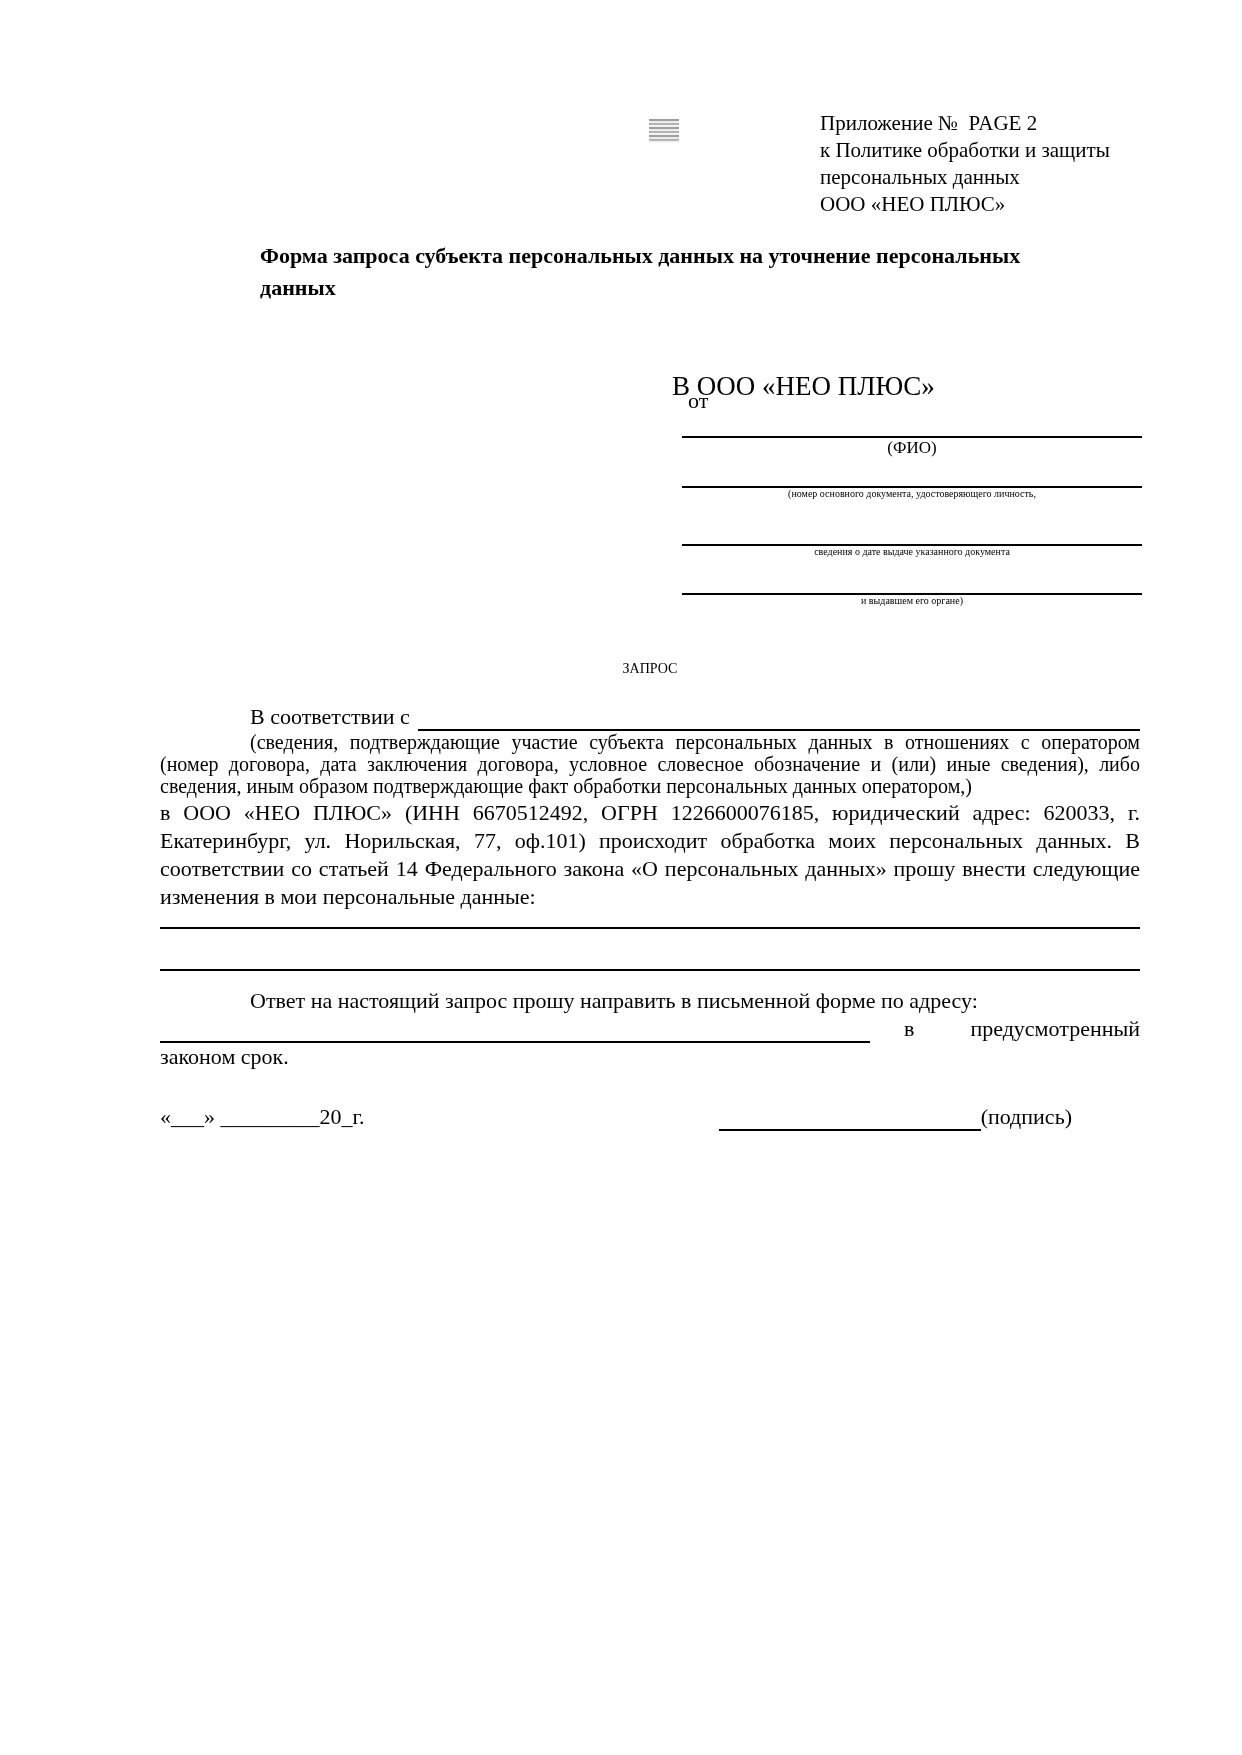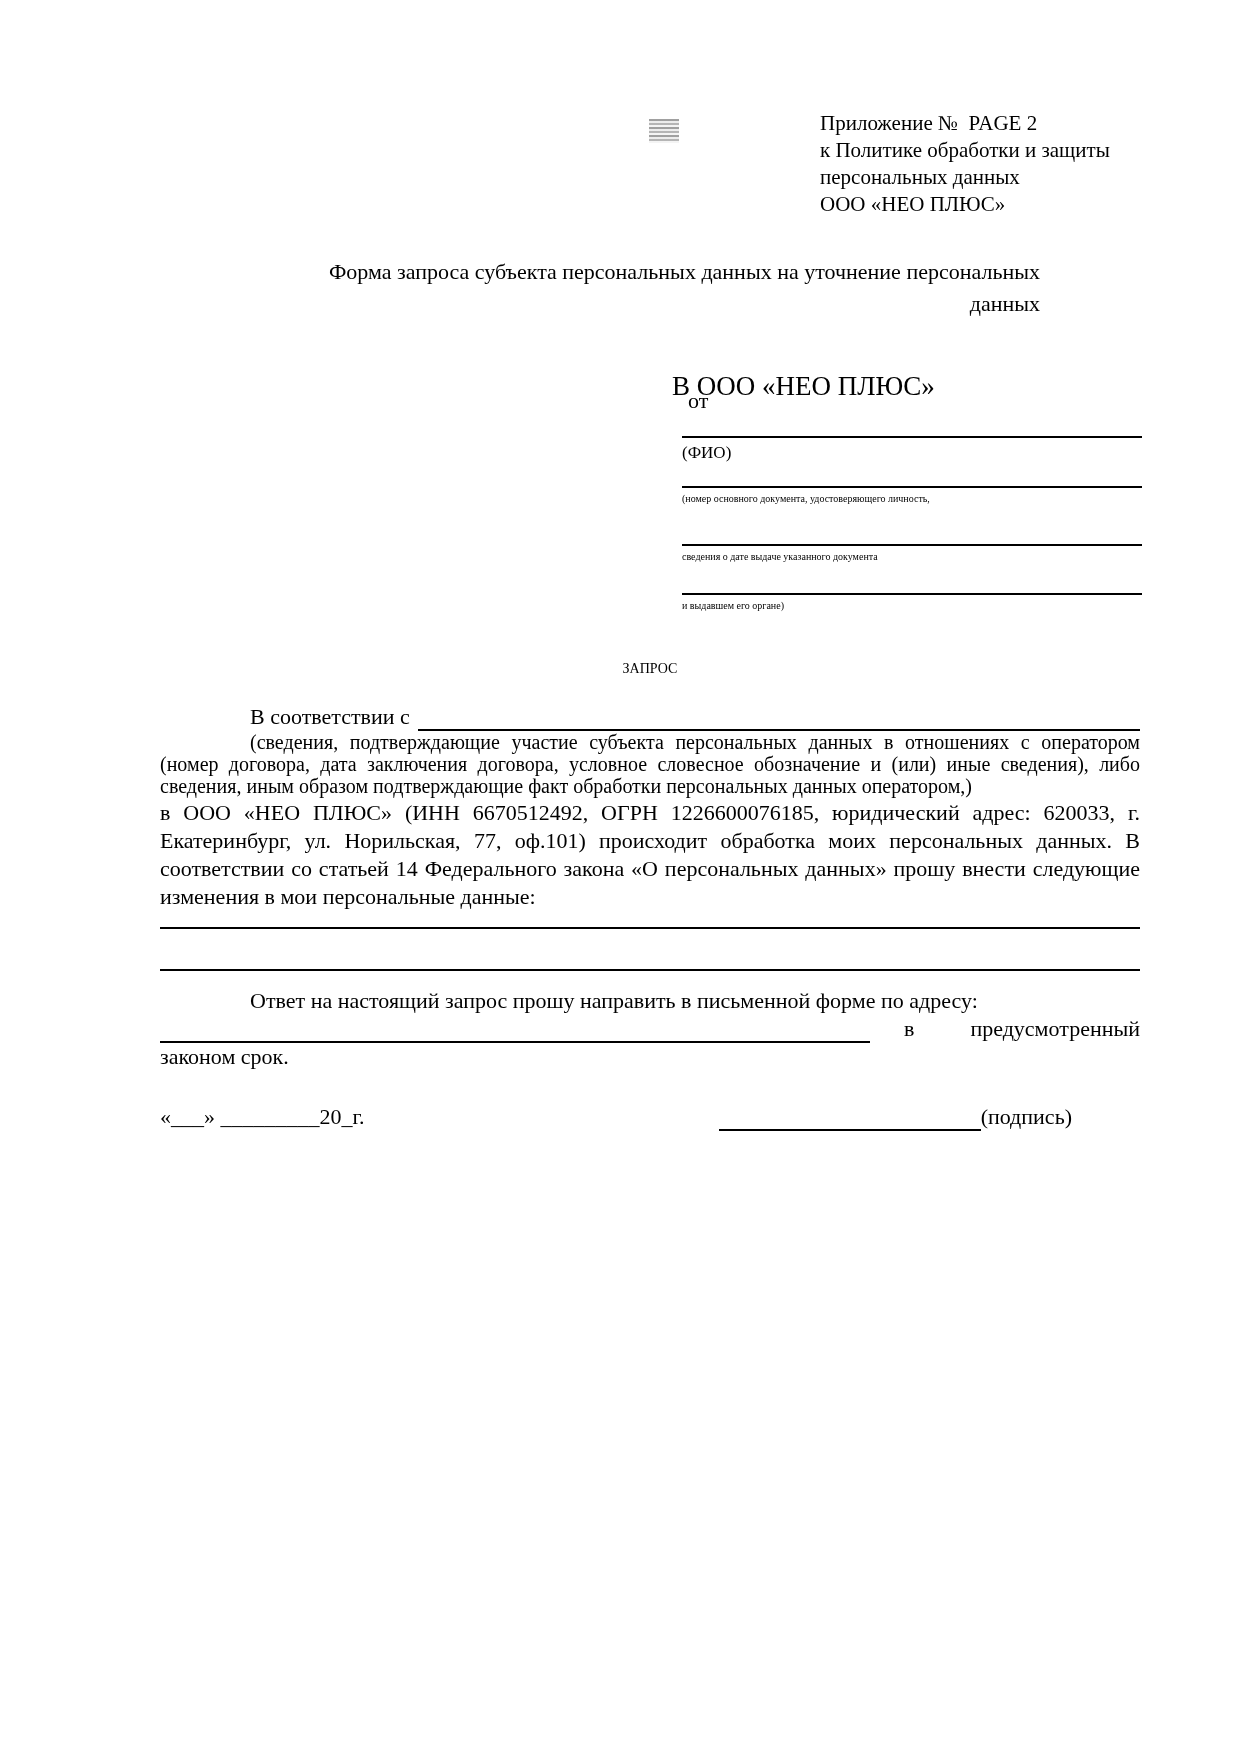--- a/index.html
+++ b/index.html
@@ -32,34 +32,33 @@
     left: 820px; top: 110px;
     width: 360px;
     font-size: 21px;
     line-height: 27px;
   }
 
   .title {
     position: absolute;
     left: 160px; top: 240px;
     width: 980px;
-    text-align: right;
-    font-weight: normal;
+    text-align: left;
+    font-weight: bold;
     font-size: 22px;
     line-height: 32px;
-    margin-top: 16px;
   }
   .title-inner { max-width: 780px; margin: 0 auto; }
 
   .addr-to { position: absolute; left: 672px; top: 371px; font-size: 27px; }
   .addr-from { position: absolute; left: 688px; top: 388px; font-size: 22px; }
 
   .blank-row { position: absolute; left: 682px; width: 460px; }
   .rule { height: 0; border-top: 2px solid #000; }
-  .cap { text-align: left; margin-top: 5px; }
+  .cap { text-align: center; }
   .cap-lg { font-size: 17px; }
   .cap-sm { font-size: 10px; }
 
   .main {
     position: absolute;
     left: 160px; top: 655px;
     width: 980px;
     font-size: 22px;
     line-height: 28px;
   }

